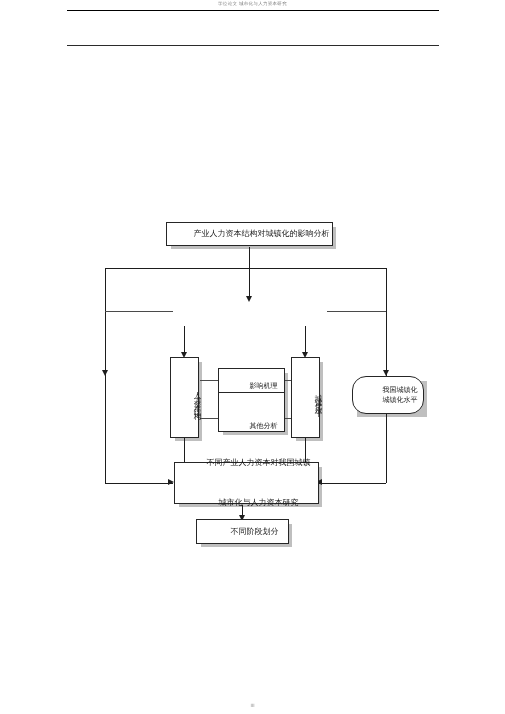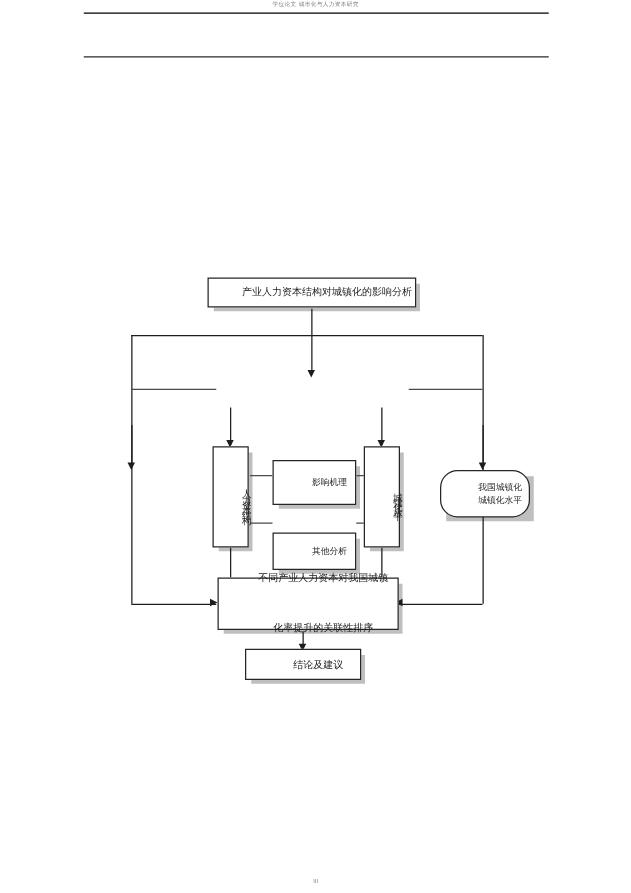--- a/index.html
+++ b/index.html
@@ -125,36 +125,36 @@
 
 
   <div class="box" style="left:170px;top:357px;width:29px;height:81px;font-size:7.5px;">
     <span class="t vert">人力资本结构</span>
   </div>
 
   <div class="box" style="left:218px;top:368px;width:67px;height:36px;font-size:7px;">
     <span class="t">影响机理</span>
   </div>
 
-  <div class="box" style="left:218px;top:426px;width:67px;height:30px;font-size:7px;">
+  <div class="box" style="left:218px;top:392px;width:67px;height:40px;font-size:7px;align-items:flex-end;">
     <span class="t">其他分析</span>
   </div>
 
   <div class="box" style="left:291px;top:357px;width:29px;height:81px;font-size:7.5px;">
     <span class="t vert">城镇化水平</span>
   </div>
 
   <div class="box" style="left:352px;top:376px;width:72px;height:38px;font-size:7px;flex-direction:column;border-radius:14px;">
     <span class="t">我国城镇化</span>
     <span class="t">城镇化水平</span>
   </div>
 
   <div class="box" style="left:174px;top:462px;width:145px;height:42px;font-size:8px;flex-direction:column;gap:28px;">
     <span class="t">不同产业人力资本对我国城镇</span>
-    <span class="t">化率提升的关联性排序</span>
+    <span class="t">城市化与人力资本研究</span>
   </div>
 
   <div class="box" style="left:196px;top:519px;width:93px;height:25px;font-size:8px;">
-    <span class="t">结论及建议</span>
+    <span class="t">不同阶段划分</span>
   </div>
 
   <div class="footer-text">III</div>
 </div>
 
 </body></html>

